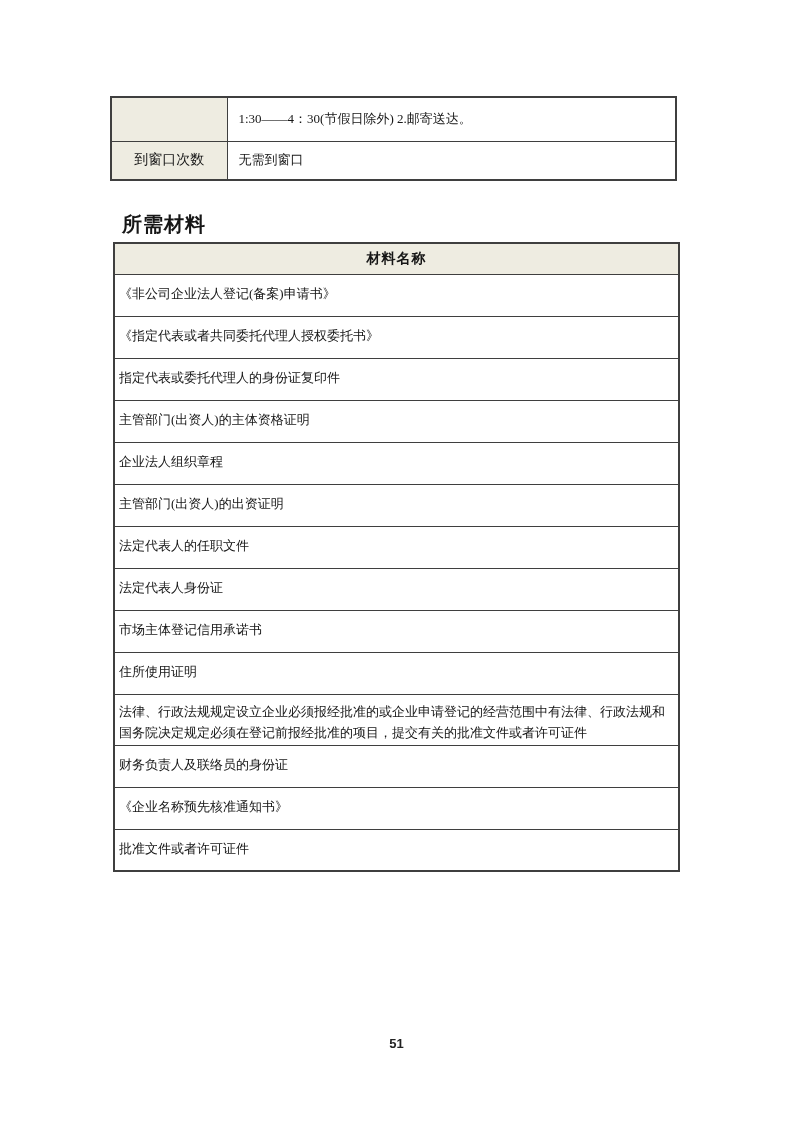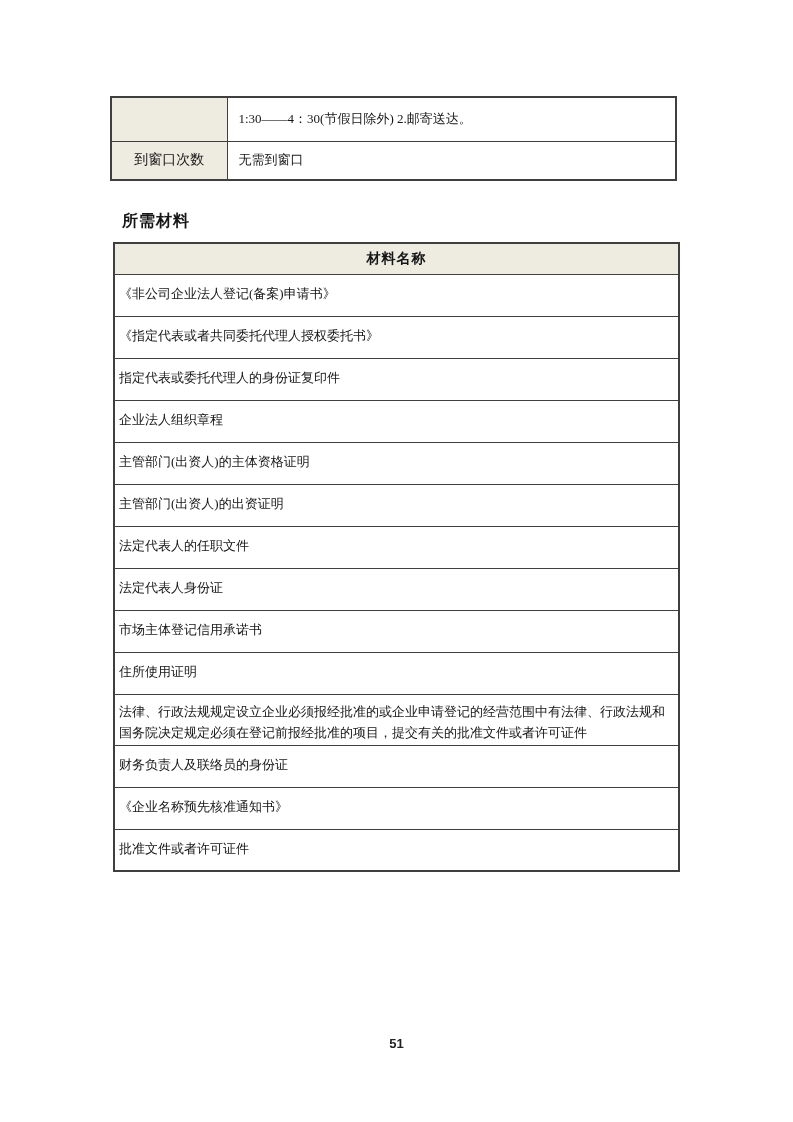--- a/index.html
+++ b/index.html
@@ -39,21 +39,21 @@
   }
   #top-table .value-cell{
     padding:4px 6px 4px 11px;
   }
   #top-table tr:nth-child(1) td{height:44px;}
   #top-table tr:nth-child(2) td{height:39px;}
 
   
   .section-heading{
     position:absolute;left:122px;top:211px;
-    font-size:16px;
+    font-size:20px;
     font-weight:bold;
     letter-spacing:1px;
   }
 
   
   #materials-table{
     position:absolute;left:113px;top:242px;
   }
   #materials-table th{
     border:1.5px solid var(--border);
@@ -117,24 +117,24 @@
       <tr>
         <td>《非公司企业法人登记(备案)申请书》</td>
       </tr>
       <tr>
         <td>《指定代表或者共同委托代理人授权委托书》</td>
       </tr>
       <tr>
         <td>指定代表或委托代理人的身份证复印件</td>
       </tr>
       <tr>
-        <td>企业法人组织章程</td>
+        <td>主管部门(出资人)的主体资格证明</td>
       </tr>
       <tr>
-        <td>主管部门(出资人)的主体资格证明</td>
+        <td>企业法人组织章程</td>
       </tr>
       <tr>
         <td>主管部门(出资人)的出资证明</td>
       </tr>
       <tr>
         <td>法定代表人的任职文件</td>
       </tr>
       <tr>
         <td>法定代表人身份证</td>
       </tr>

